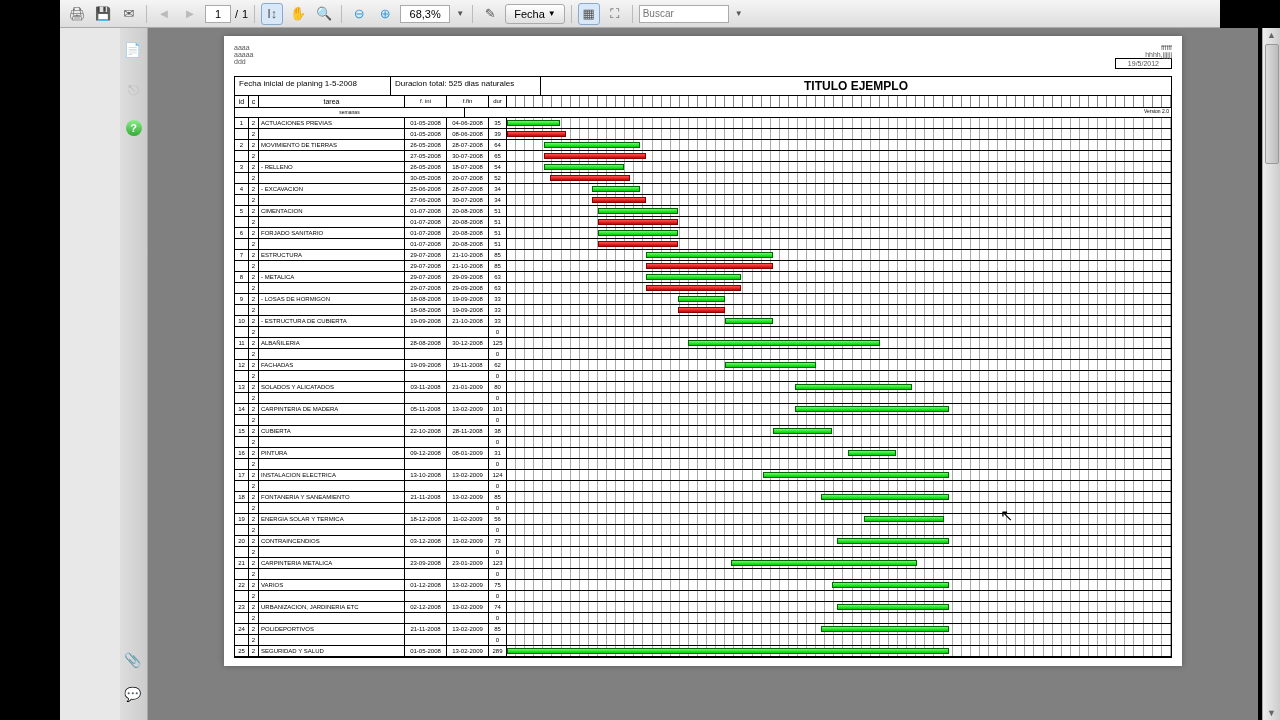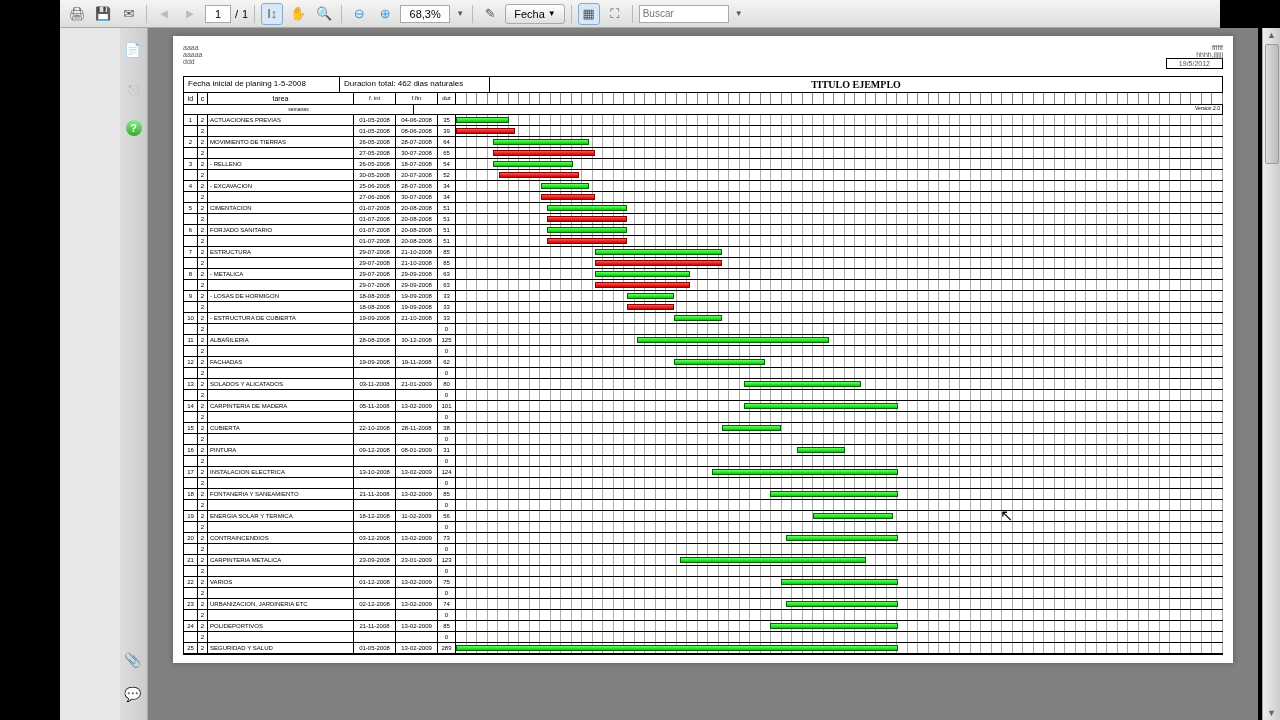--- a/index.html
+++ b/index.html
@@ -11,26 +11,26 @@
 .pageinput { width:26px; height:18px; border:1px solid #aaa; text-align:center; font-size:11px; }
 .zoominput { width:50px; height:18px; border:1px solid #aaa; text-align:center; font-size:11px; background:#fff; }
 .signbtn { height:20px; padding:0 8px; font-size:11px; border:1px solid #aaa; background:linear-gradient(#fff,#e0e0e0); border-radius:3px; display:flex; align-items:center; gap:3px; }
 .searchbox { width:90px; height:18px; border:1px solid #aaa; font-size:10px; padding:0 3px; color:#999; }
 .sidebar { position:absolute; left:60px; top:28px; width:28px; height:692px; background:linear-gradient(90deg,#ddd,#ccc); border-right:1px solid #aaa; display:flex; flex-direction:column; align-items:center; padding-top:12px; gap:20px; }
 .sidebtn { width:20px; height:20px; display:flex; align-items:center; justify-content:center; color:#666; font-size:14px; }
 .helpbtn { width:16px; height:16px; border-radius:50%; background:linear-gradient(#8e8,#3a3); color:#fff; font-size:11px; font-weight:bold; display:flex; align-items:center; justify-content:center; }
 .attachbtn { position:absolute; bottom:50px; }
 .commentbtn { position:absolute; bottom:16px; }
 .docarea { position:absolute; left:88px; top:28px; width:1110px; height:692px; background:#808080; overflow:auto; }
-.page { background:#fff; margin:8px auto; width:1060px; padding:8px 10px; box-shadow:0 0 6px rgba(0,0,0,.3); }
+.page { background:#fff; margin:8px auto; width:958px; padding:8px 10px; box-shadow:0 0 6px rgba(0,0,0,.3); }
 .hdrrow { display:flex; justify-content:space-between; margin-bottom:4px; font-size:7px; color:#555; }
 .datebox { border:1px solid #000; padding:1px 12px; font-size:7px; float:right; margin-bottom:3px; }
 .titlebar { display:flex; border:1px solid #000; font-size:8px; }
 .titlecell { border-right:1px solid #000; padding:2px 4px; }
-.titlemain { flex:1; text-align:center; font-weight:bold; font-size:10px; padding:2px;font-family:Liberation Serif, serif; }
+.titlemain { flex:1; text-align:center; font-weight:bold; font-size:12px; padding:2px; }
 .gantt { border:1px solid #000; border-top:none; font-size:7px; }
 .ghdr { display:flex; border-bottom:1px solid #000; }
 .colid { width:14px; border-right:1px solid #000; text-align:center; padding:2px 0; }
 .colc { width:10px; border-right:1px solid #000; text-align:center; padding:2px 0; }
 .coltask { width:146px; border-right:1px solid #000; text-align:center; padding:2px; }
 .coldate { width:42px; border-right:1px solid #000; text-align:center; padding:2px 0; font-size:6px; }
 .coldur { width:18px; border-right:1px solid #000; text-align:center; padding:2px 0; font-size:6px; }
 .coltime { flex:1; position:relative; display:flex; }
 .wkcell { flex:1; border-right:1px solid #888; }
 .grow { display:flex; border-bottom:1px solid #000; height:11px; align-items:stretch; }
@@ -110,21 +110,21 @@
       </div>
       <div style="text-align:right">
         <div>ffffff</div>
         <div>hhhh,jjjjjj</div>
         <div class="datebox">19/5/2012</div>
       </div>
     </div>
     <div style="clear:both"></div>
     <div class="titlebar">
       <div class="titlecell" style="width:156px">Fecha inicial de planing 1-5-2008</div>
-      <div class="titlecell" style="width:150px">Duracion total: 462 dias naturales</div>
+      <div class="titlecell" style="width:150px">Duracion total: 525 dias naturales</div>
       <div class="titlemain">TITULO EJEMPLO</div>
     </div>
     <div class="gantt" id="gantt">
           <div class="ghdr">
             <div class="colid">id</div>
             <div class="colc">c</div>
             <div class="coltask">tarea</div>
             <div class="coldate">f. ini</div>
             <div class="coldate">f.fin</div>
             <div class="coldur">dur</div>

